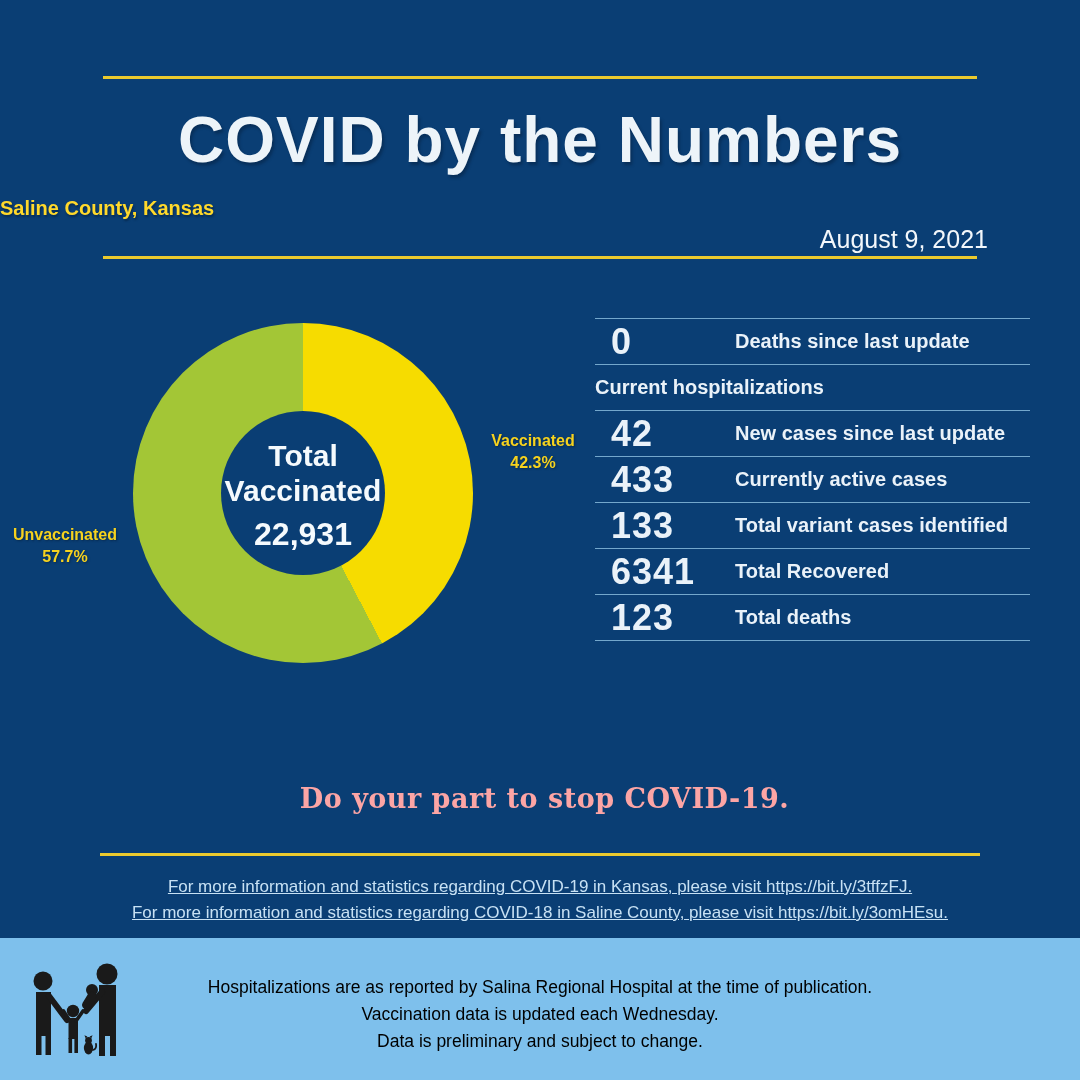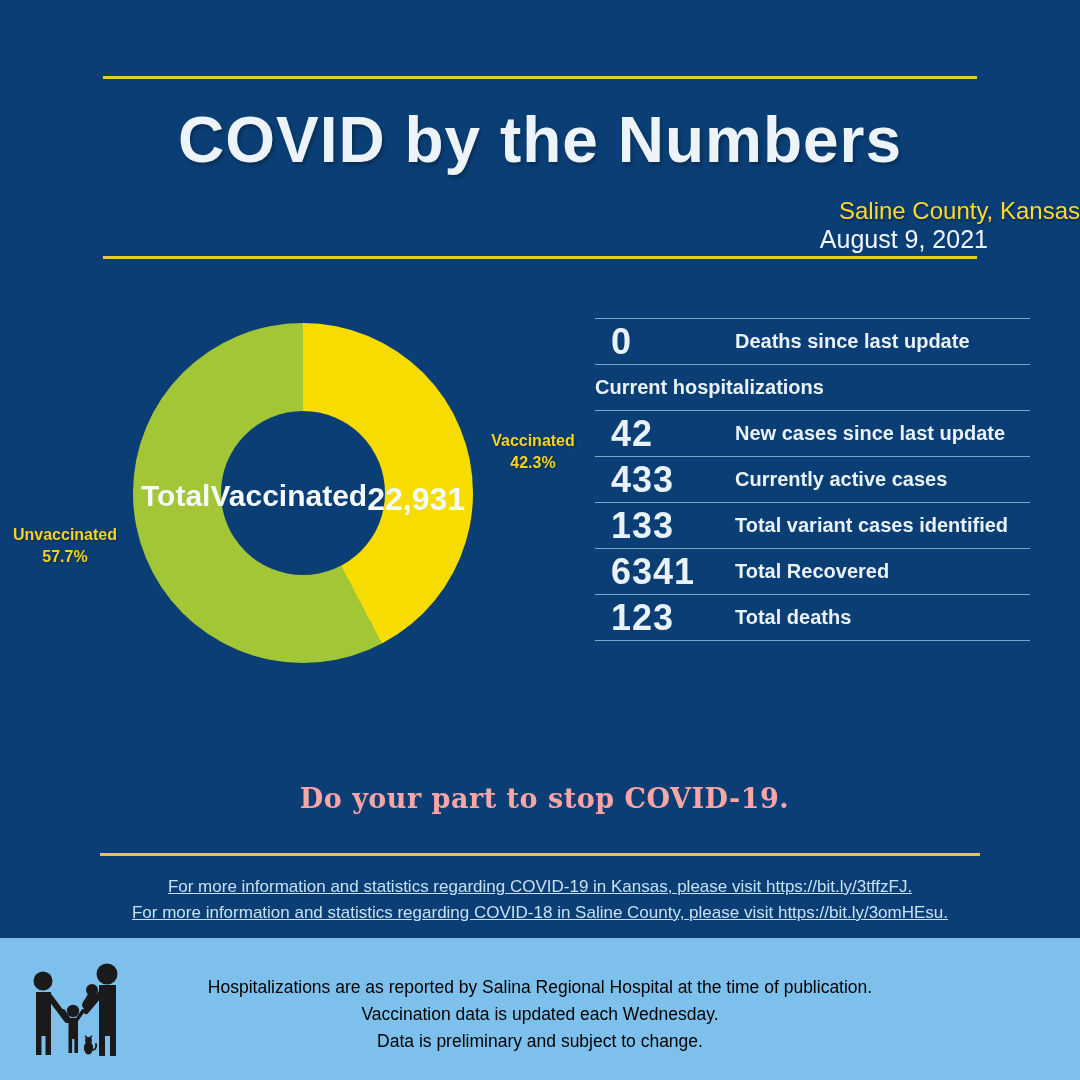--- a/index.html
+++ b/index.html
@@ -12,38 +12,38 @@
   .rule-top { left:103px; top:76px;  width:874px; }
   .rule-mid { left:103px; top:256px; width:874px; }
   .rule-bot { left:100px; top:853px; width:880px; }
 
   .title {
     position:absolute; left:0; right:0; top:103px; text-align:center;
     font-size:64px; font-weight:800; letter-spacing:1px; color:#EDF4F9;
     text-shadow:2px 3px 3px rgba(5,25,50,.40);
   }
   .subtitle {
-    position:absolute; left:0; right:0; top:197px; text-align:right;
-    font-size:24px; font-weight:400; color:#FFD92B;
+    position:absolute; left:0; right:0; top:197px; text-align:left;
+    font-size:20px; font-weight:700; color:#FFD92B;
     text-shadow:1px 2px 2px rgba(5,25,50,.5);
   }
   .date {
     position:absolute; right:92px; top:225px;
     font-size:25px; font-weight:400; color:#F3F7FB;
   }
 
   
   .donut {
     position:absolute; left:133px; top:323px; width:340px; height:340px;
     border-radius:50%;
   }
   .donut-hole {
     position:absolute; left:88px; top:88px; width:164px; height:164px;
     border-radius:50%; background:#0A3E74;
-    display:flex; flex-direction:row; align-items:center; justify-content:center;
+    display:flex; flex-direction:column; align-items:center; justify-content:center;
     text-align:center; color:#F5FAFD; padding-top:4px; box-sizing:border-box;
   }
   .hole-line  { font-size:30px; font-weight:700; line-height:35px; white-space:nowrap; }
   .hole-value { font-size:32px; font-weight:700; line-height:38px; margin-top:7px; }
 
   .pie-label {
     position:absolute; text-align:center; color:#F6D21E;
     font-weight:700; font-size:16px; line-height:22px;
     text-shadow:1px 1px 2px rgba(5,25,50,.5);
   }

